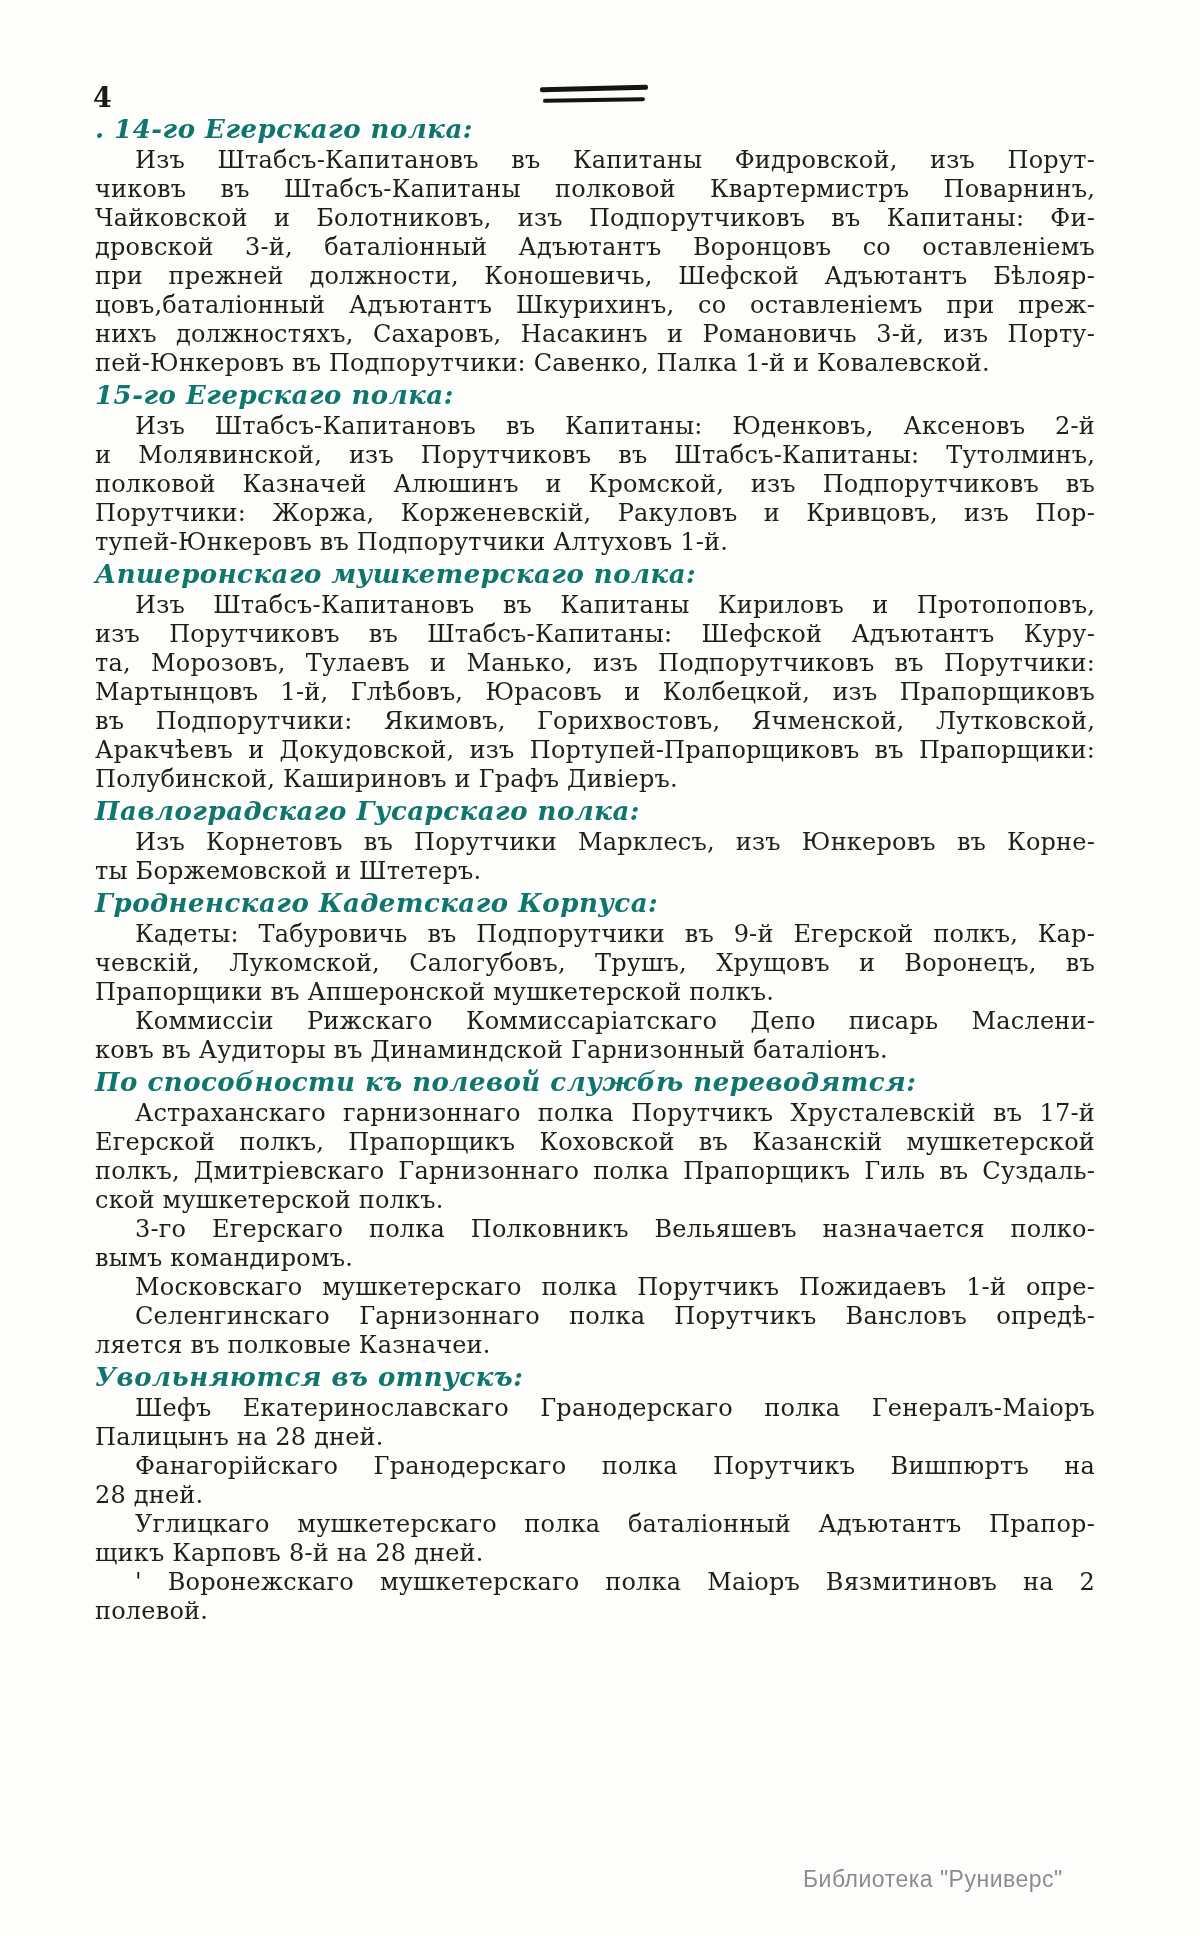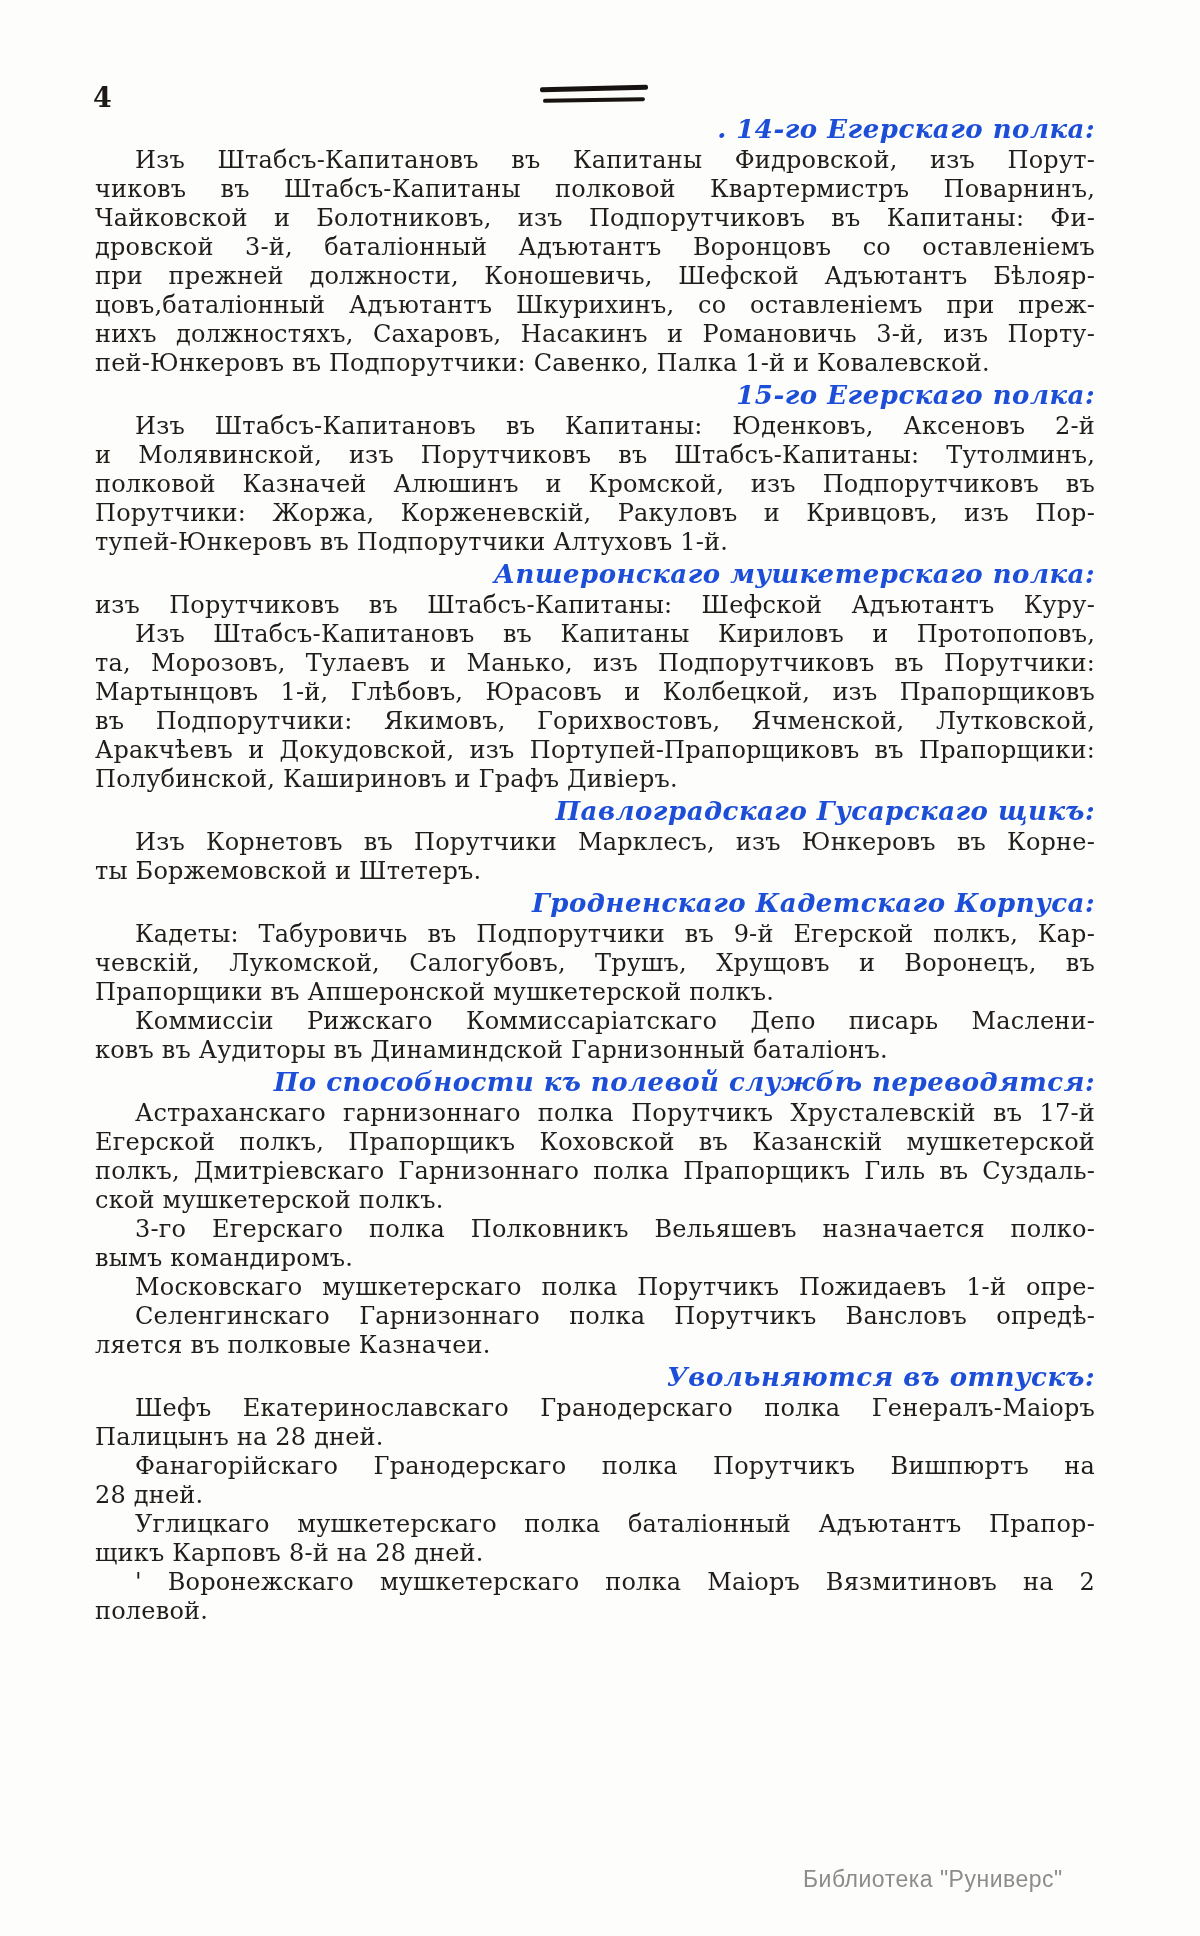--- a/index.html
+++ b/index.html
@@ -67,23 +67,23 @@
   }
   .line.last {
     text-align: right;
     text-align-last: left;
   }
   .heading {
     font-size: 26px;
     line-height: 34px;
     font-style: italic;
     font-weight: bold;
-    text-align: right;
+    text-align: left;
     letter-spacing: 0.5px;
-    color: #1d4ed8;
+    color: #0f766e;
   }
   .watermark {
     position: absolute;
     left: 803px;
     top: 1866px;
     font-family: "Liberation Sans", "DejaVu Sans", sans-serif;
     font-size: 23px;
     color: #8c8c8c;
     letter-spacing: 0.5px;
   }
@@ -110,28 +110,28 @@
       <div class="line">цовъ,баталіонный Адъютантъ Шкурихинъ, со оставленіемъ при преж-</div>
       <div class="line">нихъ должностяхъ, Сахаровъ, Насакинъ и Романовичь 3-й, изъ Порту-</div>
       <div class="line last">пей-Юнкеровъ въ Подпорутчики: Савенко, Палка 1-й и Ковалевской.</div>
       <div class="heading">15-го Егерскаго полка:</div>
       <div class="line indent">Изъ Штабсъ-Капитановъ въ Капитаны: Юденковъ, Аксеновъ 2-й</div>
       <div class="line">и Молявинской, изъ Порутчиковъ въ Штабсъ-Капитаны: Тутолминъ,</div>
       <div class="line">полковой Казначей Алюшинъ и Кромской, изъ Подпорутчиковъ въ</div>
       <div class="line">Порутчики: Жоржа, Корженевскій, Ракуловъ и Кривцовъ, изъ Пор-</div>
       <div class="line last">тупей-Юнкеровъ въ Подпорутчики Алтуховъ 1-й.</div>
       <div class="heading">Апшеронскаго мушкетерскаго полка:</div>
+      <div class="line indent">Изъ Штабсъ-Капитановъ въ Капитаны Кириловъ и Протопоповъ,</div>
       <div class="line">изъ Порутчиковъ въ Штабсъ-Капитаны: Шефской Адъютантъ Куру-</div>
-      <div class="line indent">Изъ Штабсъ-Капитановъ въ Капитаны Кириловъ и Протопоповъ,</div>
       <div class="line">та, Морозовъ, Тулаевъ и Манько, изъ Подпорутчиковъ въ Порутчики:</div>
       <div class="line">Мартынцовъ 1-й, Глѣбовъ, Юрасовъ и Колбецкой, изъ Прапорщиковъ</div>
       <div class="line">въ Подпорутчики: Якимовъ, Горихвостовъ, Ячменской, Лутковской,</div>
       <div class="line">Аракчѣевъ и Докудовской, изъ Портупей-Прапорщиковъ въ Прапорщики:</div>
       <div class="line last">Полубинской, Кашириновъ и Графъ Дивіеръ.</div>
-      <div class="heading">Павлоградскаго Гусарскаго щикъ:</div>
+      <div class="heading">Павлоградскаго Гусарскаго полка:</div>
       <div class="line indent">Изъ Корнетовъ въ Порутчики Марклесъ, изъ Юнкеровъ въ Корне-</div>
       <div class="line last">ты Боржемовской и Штетеръ.</div>
       <div class="heading">Гродненскаго Кадетскаго Корпуса:</div>
       <div class="line indent">Кадеты: Табуровичь въ Подпорутчики въ 9-й Егерской полкъ, Кар-</div>
       <div class="line">чевскій, Лукомской, Салогубовъ, Трушъ, Хрущовъ и Воронецъ, въ</div>
       <div class="line last">Прапорщики въ Апшеронской мушкетерской полкъ.</div>
       <div class="line indent">Коммиссіи Рижскаго Коммиссаріатскаго Депо писарь Маслени-</div>
       <div class="line last">ковъ въ Аудиторы въ Динаминдской Гарнизонный баталіонъ.</div>
       <div class="heading">По способности къ полевой службѣ переводятся:</div>
       <div class="line indent">Астраханскаго гарнизоннаго полка Порутчикъ Хрусталевскій въ 17-й</div>

